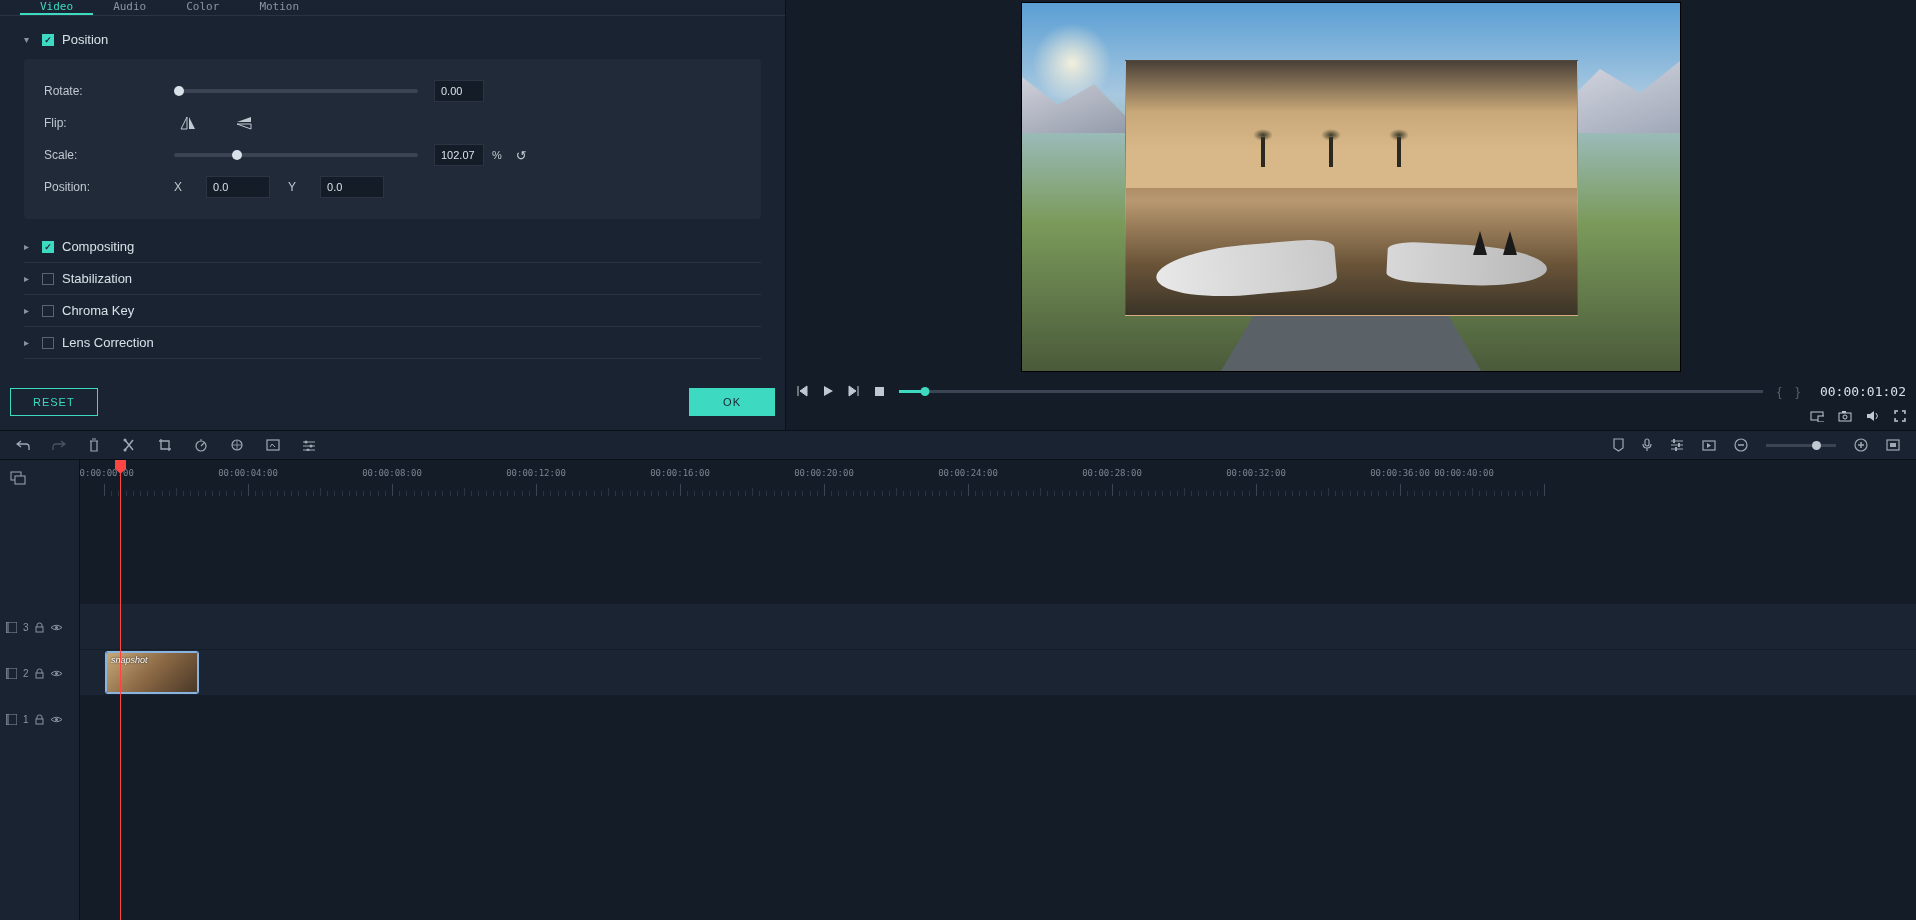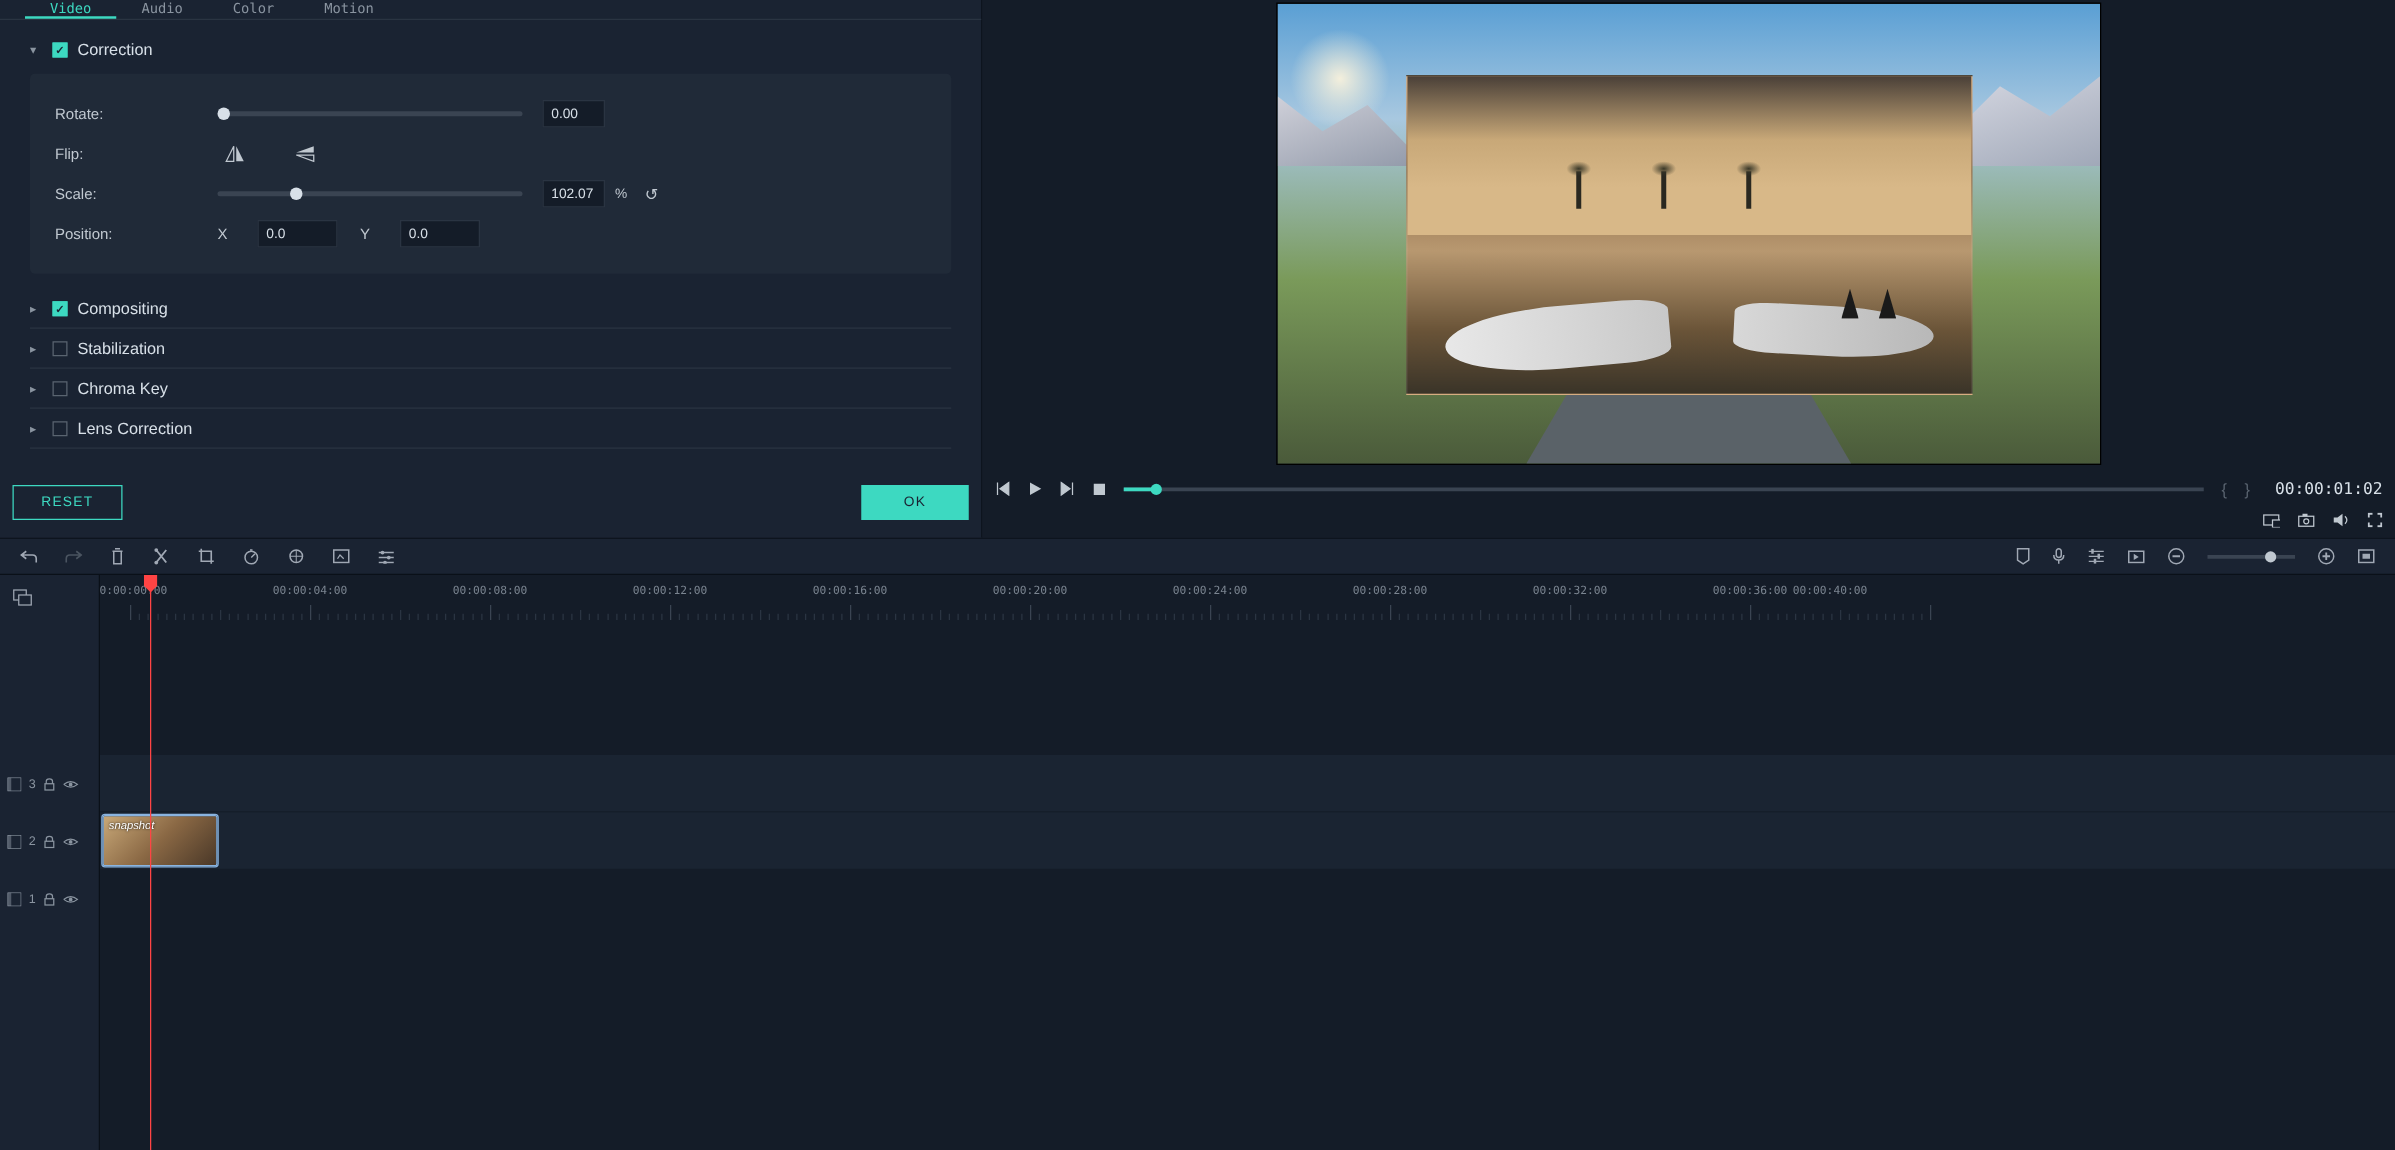--- a/index.html
+++ b/index.html
@@ -91,21 +91,21 @@
 .ruler-tick { position: absolute; top: 20px; width: 1px; height: 16px; background: #3a4452; }
 .ruler-tick.major { height: 12px; top: 24px; }
 .ruler-tick.minor { height: 5px; top: 31px; background: #2a3442; }
 .ruler-label { position: absolute; top: 8px; font-size: 9px; color: #7a8490; font-family: monospace; transform: translateX(-50%); }
 .playhead { position: absolute; top: 0; bottom: 0; width: 1px; background: #ff4444; z-index: 10; }
 .playhead-top { position: absolute; top: 0; left: -5px; width: 11px; height: 14px; background: #ff4444; clip-path: polygon(0 0, 100% 0, 100% 60%, 50% 100%, 0 60%); }
 
 .tracks-area { position: relative; }
 .track-lane { height: 46px; background: #1a2432; border-bottom: 1px solid #141c28; position: relative; }
 .track-lane.tall { height: 108px; background: #141c28; }
-.clip { position: absolute; top: 2px; bottom: 2px; background: linear-gradient(180deg, #5a7a9a 0%, #3a5a7a 100%); border: 1px solid #6a8aaa; border-radius: 2px; overflow: hidden; cursor: pointer; }
+.clip { position: absolute; top: 2px; bottom: 2px; background: linear-gradient(180deg, #5a7a9a 0%, #3a5a7a 100%); border: 1px solid #6a8aaa; border-radius: 2px; overflow: hidden; cursor: pointer; margin-left: 24px; }
 .clip.selected { border: 1px solid #8ab4e0; box-shadow: 0 0 0 1px #8ab4e0; }
 .clip-label { position: absolute; top: 2px; left: 4px; font-size: 9px; color: #fff; font-style: italic; text-shadow: 0 0 2px #000; }
 .clip-thumb { width: 100%; height: 100%; background: linear-gradient(135deg, #c8a878 0%, #8a6844 50%, #4a3828 100%); }
 .clip-thumb.road { background: linear-gradient(180deg, #7aa8d0 0%, #6a8a5a 50%, #5a6268 100%); }
 .clip-audio { position: absolute; bottom: 0; left: 0; right: 0; height: 14px; background: #2a5a7a; }
 .wave { position: absolute; bottom: 0; left: 0; right: 0; height: 14px; background: repeating-linear-gradient(90deg, #4a9ac8 0px, #4a9ac8 1px, #2a5a7a 1px, #2a5a7a 2px, #6abae8 2px, #6abae8 3px, #2a5a7a 3px, #2a5a7a 5px); opacity: 0.8; }
 
 svg { display: block; }
 </style>
 </head>
@@ -117,21 +117,21 @@
       <div class="tab active">Video</div>
       <div class="tab">Audio</div>
       <div class="tab">Color</div>
       <div class="tab">Motion</div>
     </div>
 
     <div class="props-scroll">
       <div class="section-row">
         <span class="chevron">▾</span>
         <span class="chk checked"></span>
-        <span class="section-label">Correction</span>
+        <span class="section-label">Position</span>
       </div>
 
       <div class="transform-body">
         <div class="prop-row">
           <span class="prop-label">Rotate:</span>
           <div class="slider">
             <div class="slider-thumb" style="left:2%"></div>
           </div>
           <input class="num-input" value="0.00" style="">
         </div>

